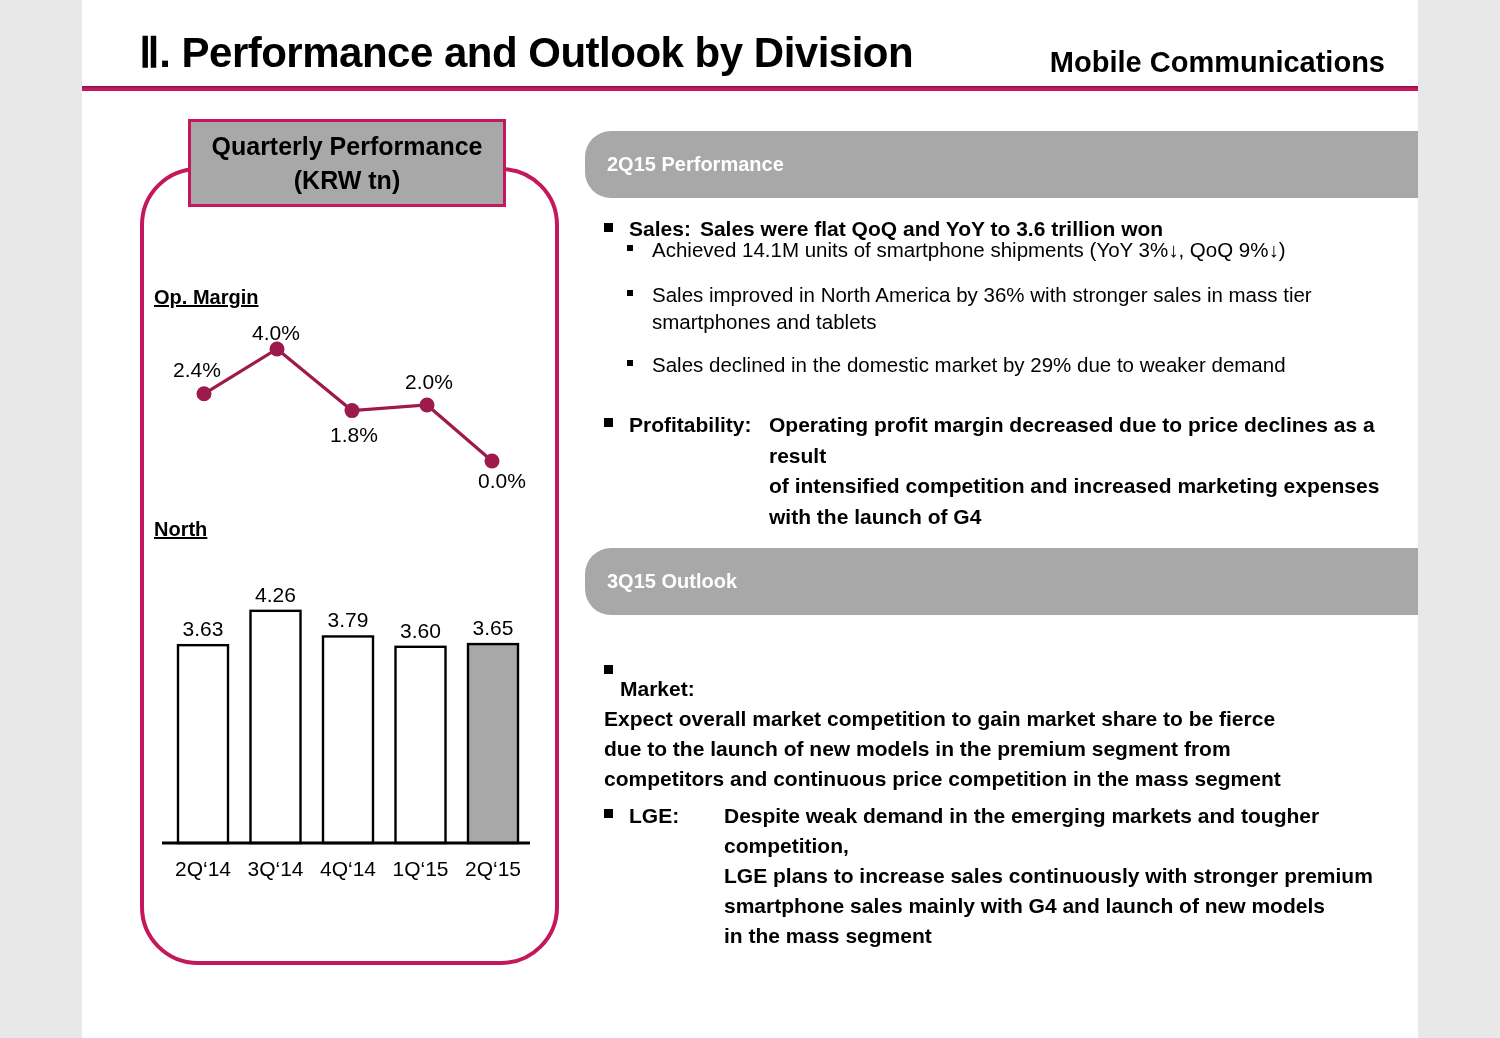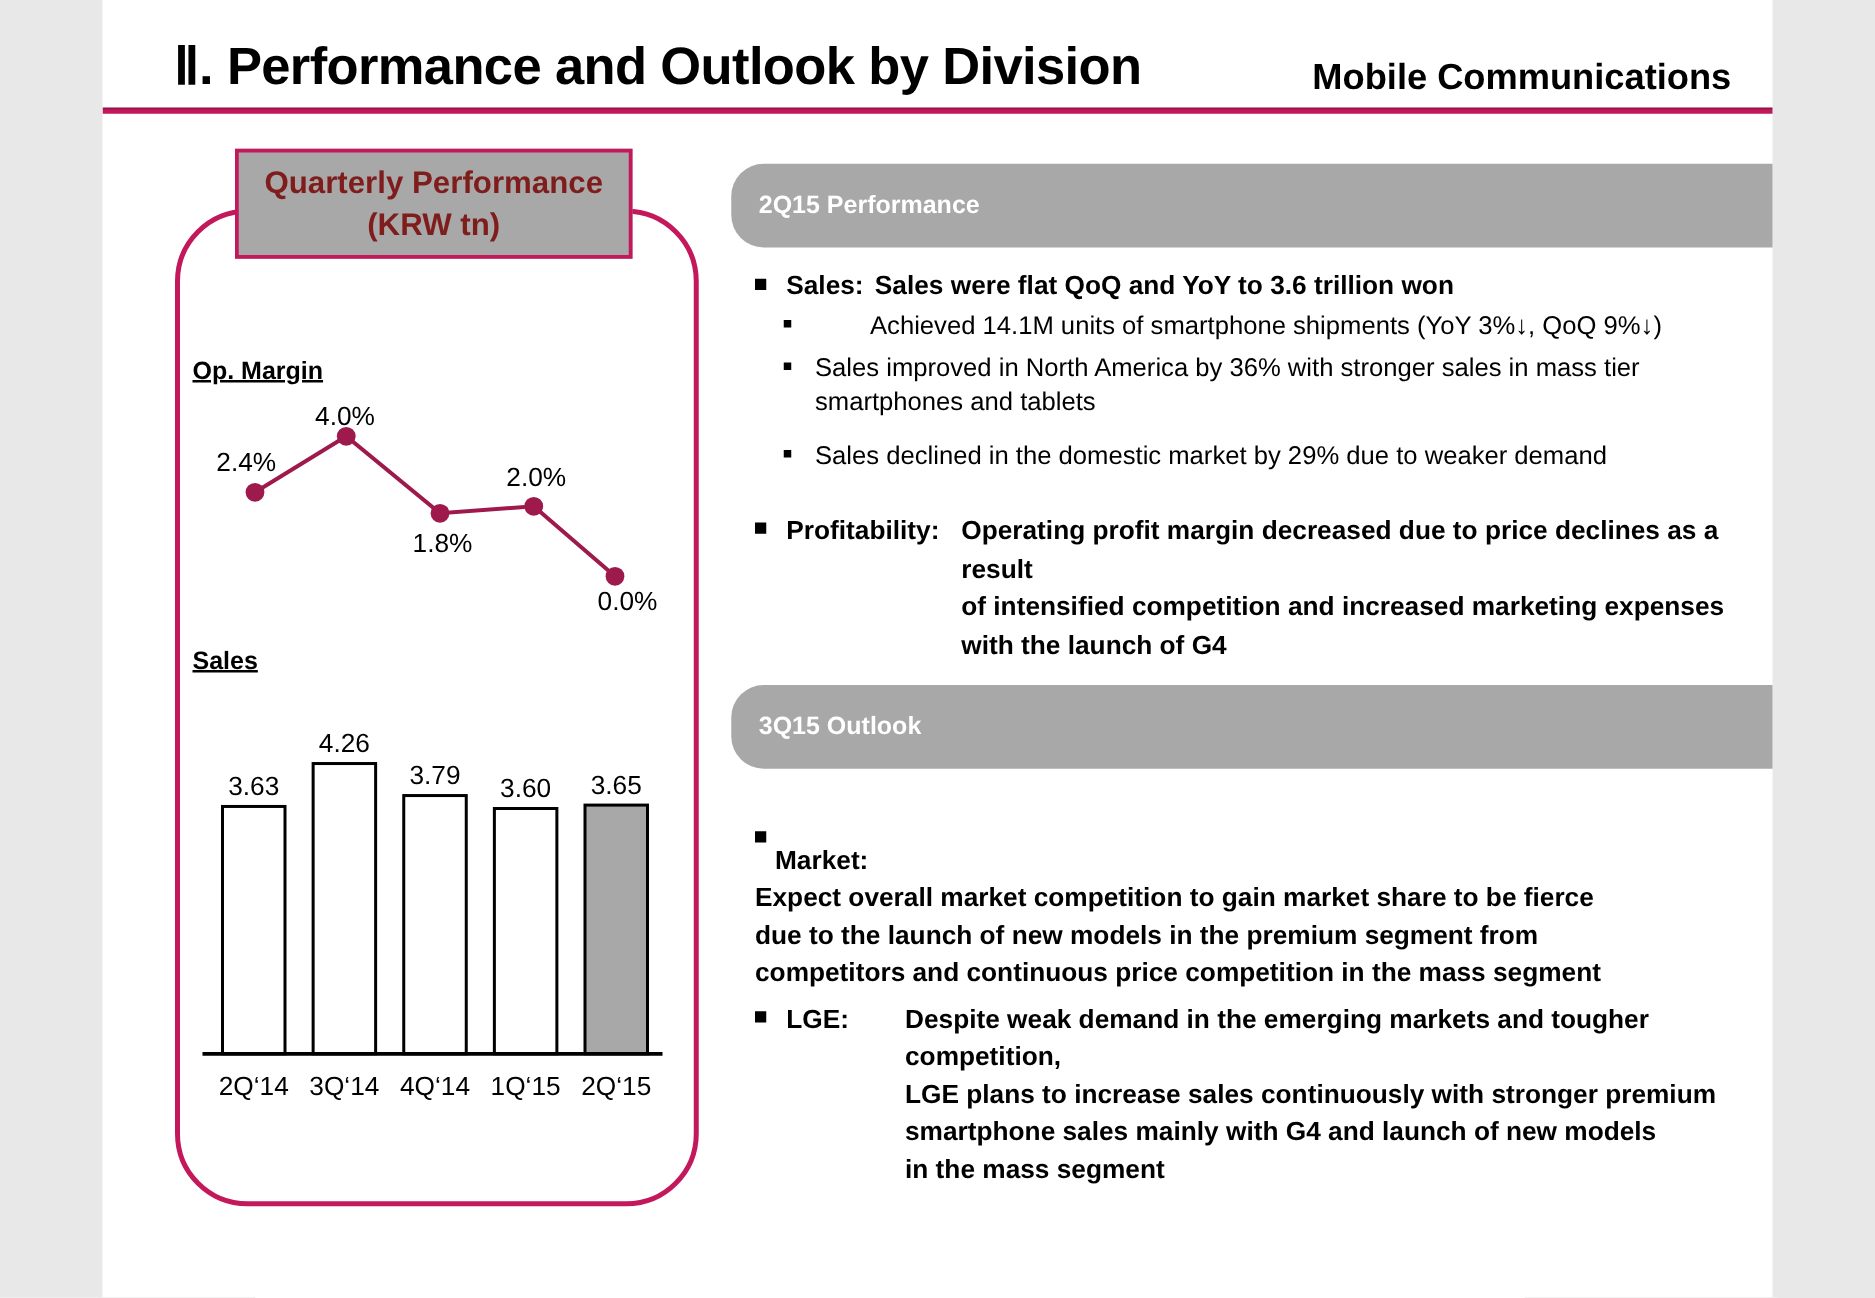--- a/index.html
+++ b/index.html
@@ -26,21 +26,21 @@
     background:linear-gradient(to bottom,#8e1243 15%,var(--crimson) 40%,var(--crimson));
   }
   
   .panel{
     position:absolute;left:58px;top:167px;width:411px;height:790px;
     border:4px solid var(--crimson);border-radius:58px;background:#fff;
   }
   .panel-title{
     position:absolute;left:106px;top:119px;width:312px;height:82px;
     background:var(--gray);border:3px solid var(--crimson);
-    color:#7f1d1d;font-size:25px;font-weight:bold;text-align:center;
+    color:#000000;font-size:25px;font-weight:bold;text-align:center;
     display:flex;flex-direction:column;justify-content:center;line-height:34px;
     z-index:2;
   }
   .chart-label{
     position:absolute;left:72px;font-size:20px;font-weight:bold;
     text-decoration:underline;z-index:1;
   }
   .op-label{top:286px;}
   .sales-label{top:518px;}
   .chart-svg{position:absolute;z-index:1;}
@@ -57,21 +57,21 @@
   .sec-header.h-3q15{top:548px;}
   .row{position:absolute;display:flex;align-items:flex-start;}
   .marker{width:9px;height:9px;background:#000;flex:none;margin-top:8px;}
   .submarker{width:6px;height:6px;background:#000;flex:none;margin-top:9px;}
   .b-label{font-size:21px;font-weight:bold;margin-left:16px;flex:none;white-space:nowrap;}
   .b-text{font-size:21px;font-weight:bold;white-space:pre-line;}
   .b-sales{left:522px;top:215px;line-height:27px;justify-content:flex-end;}
   .b-sales .b-text{margin-left:9px;}
   .sub{left:545px;font-size:20.5px;line-height:27px;}
   .sub .b-text{font-size:20.5px;font-weight:normal;margin-left:19px;white-space:pre-line;}
-  .sub-1{top:247px;gap:44px;}
+  .sub-1{top:236px;}
   .sub-2{top:281px;}
   .sub-3{top:351px;}
   .b-profit{left:522px;top:410px;line-height:30.5px;}
   .b-profit .b-label{width:140px;}
   .b-market{left:522px;top:657px;line-height:30px;flex-direction:column;}
   .b-market .b-label{width:95px;}
   .b-lge{left:522px;top:801px;line-height:30px;}
   .b-lge .b-label{width:95px;}
   .page-number{
     position:absolute;left:1441px;top:989px;font-size:25px;color:#000;
@@ -100,21 +100,21 @@
       <circle cx="206" cy="90.6" r="7.5" fill="#9E1A4D"></circle>
       <circle cx="281" cy="85" r="7.5" fill="#9E1A4D"></circle>
       <circle cx="346" cy="141" r="7.5" fill="#9E1A4D"></circle>
       <text x="51" y="56.8" text-anchor="middle" font-size="21">2.4%</text>
       <text x="130" y="20" text-anchor="middle" font-size="21">4.0%</text>
       <text x="208" y="121.6" text-anchor="middle" font-size="21">1.8%</text>
       <text x="283" y="69" text-anchor="middle" font-size="21">2.0%</text>
       <text x="356" y="168" text-anchor="middle" font-size="21">0.0%</text>
     </svg>
 
-  <div class="chart-label sales-label">Sales</div>
+  <div class="chart-label sales-label">North</div>
   <svg id="sales-chart" class="chart-svg" width="410" height="320" viewBox="0 0 410 320">
       <rect x="32" y="70.16499999999999" width="50" height="197.835" fill="#FFFFFF" stroke="#000000" stroke-width="2.4"></rect>
       <text x="57" y="61.16499999999999" text-anchor="middle" font-size="21">3.63</text>
       <text x="57" y="301" text-anchor="middle" font-size="21">2Q‘14</text>
       <rect x="104.5" y="35.83000000000001" width="50" height="232.17" fill="#FFFFFF" stroke="#000000" stroke-width="2.4"></rect>
       <text x="129.5" y="26.830000000000013" text-anchor="middle" font-size="21">4.26</text>
       <text x="129.5" y="301" text-anchor="middle" font-size="21">3Q‘14</text>
       <rect x="177" y="61.44499999999999" width="50" height="206.555" fill="#FFFFFF" stroke="#000000" stroke-width="2.4"></rect>
       <text x="202" y="52.44499999999999" text-anchor="middle" font-size="21">3.79</text>
       <text x="202" y="301" text-anchor="middle" font-size="21">4Q‘14</text>

